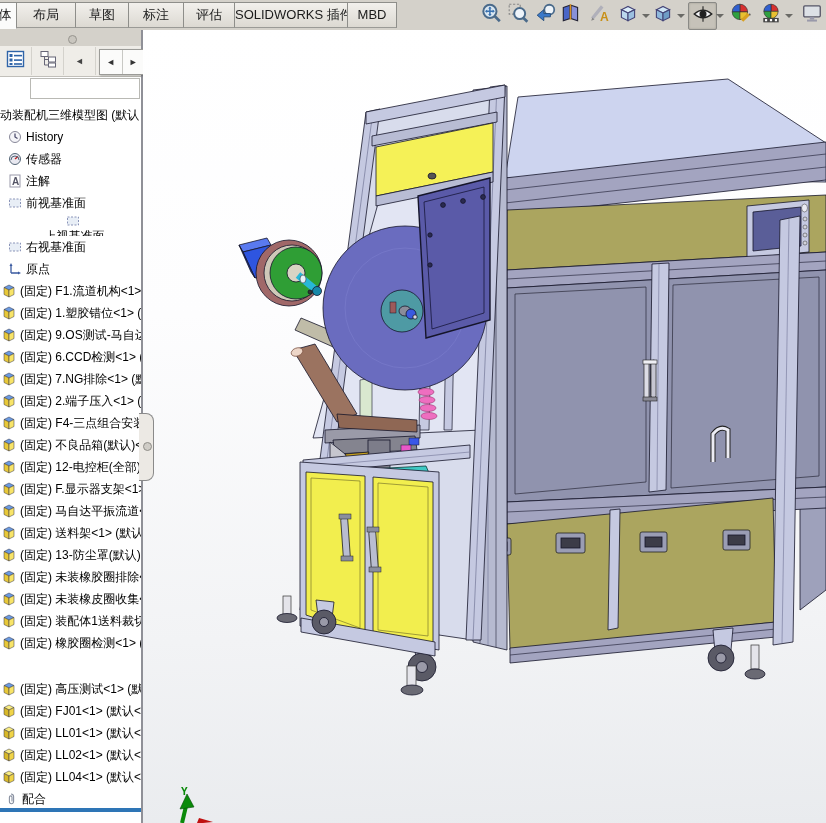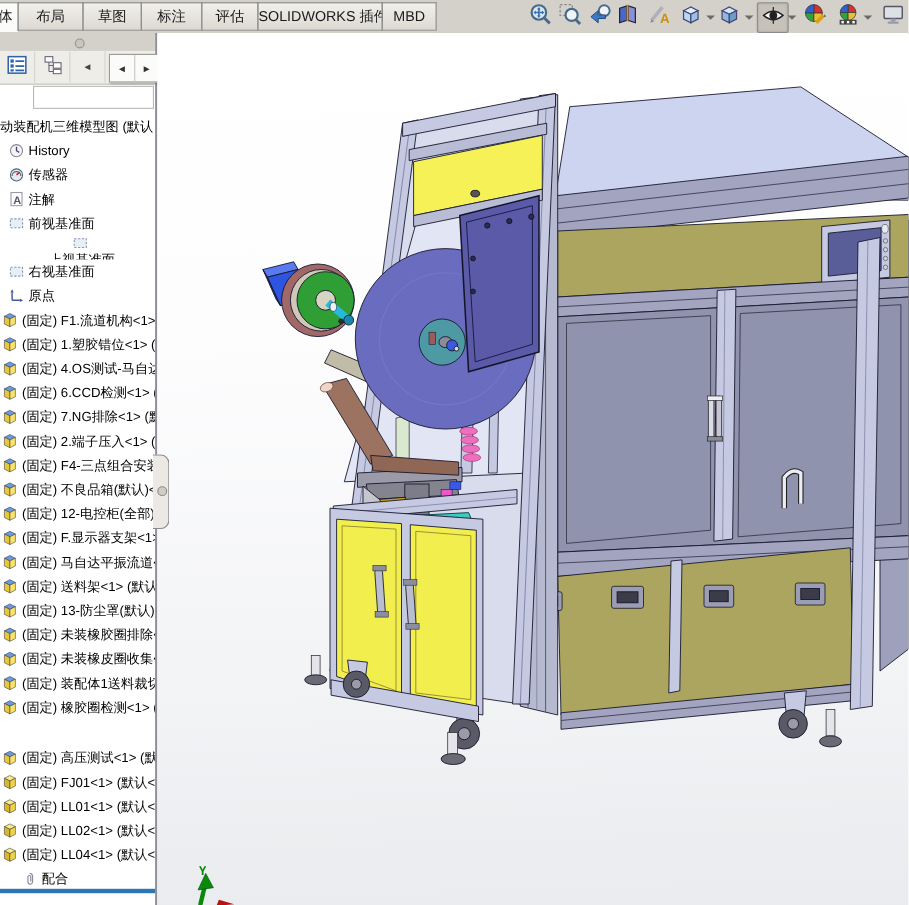--- a/index.html
+++ b/index.html
@@ -282,21 +282,21 @@
           <span class="tlabel">(固定) 1.塑胶错位&lt;1&gt; (</span>
         </div>
         <div class="trow" style="padding-left: 2px;">
           <span class="ticon">
             <svg width="14" height="14" viewBox="0 0 14 14">
               <polygon points="7,1 12,3.5 7,6 2,3.5" fill="#6a9ae0" stroke="#334" stroke-width="0.5"></polygon>
               <polygon points="2,3.5 7,6 7,13 2,10.5" fill="#e8c838" stroke="#334" stroke-width="0.5"></polygon>
               <polygon points="7,6 12,3.5 12,10.5 7,13" fill="#f8e468" stroke="#334" stroke-width="0.5"></polygon>
             </svg>
           </span>
-          <span class="tlabel">(固定) 4.OS测试-马自达</span>
+          <span class="tlabel">(固定) 9.OS测试-马自达</span>
         </div>
         <div class="trow" style="padding-left: 2px;">
           <span class="ticon">
             <svg width="14" height="14" viewBox="0 0 14 14">
               <polygon points="7,1 12,3.5 7,6 2,3.5" fill="#6a9ae0" stroke="#334" stroke-width="0.5"></polygon>
               <polygon points="2,3.5 7,6 7,13 2,10.5" fill="#e8c838" stroke="#334" stroke-width="0.5"></polygon>
               <polygon points="7,6 12,3.5 12,10.5 7,13" fill="#f8e468" stroke="#334" stroke-width="0.5"></polygon>
             </svg>
           </span>
           <span class="tlabel">(固定) 6.CCD检测&lt;1&gt; (</span>
@@ -474,21 +474,21 @@
         <div class="trow" style="padding-left: 2px;">
           <span class="ticon">
             <svg width="14" height="14" viewBox="0 0 14 14">
               <polygon points="7,1 12,3.5 7,6 2,3.5" fill="#f8ec80" stroke="#334" stroke-width="0.5"></polygon>
               <polygon points="2,3.5 7,6 7,13 2,10.5" fill="#d8b828" stroke="#334" stroke-width="0.5"></polygon>
               <polygon points="7,6 12,3.5 12,10.5 7,13" fill="#f0d448" stroke="#334" stroke-width="0.5"></polygon>
             </svg>
           </span>
           <span class="tlabel">(固定) LL04&lt;1&gt; (默认&lt;</span>
         </div>
-        <div class="trow" style="padding-left: 20px;">
+        <div class="trow" style="padding-left: 4px;">
           <span class="ticon">
             <svg width="14" height="14" viewBox="0 0 14 14">
               <path d="M7 2a2.6 2.6 0 0 1 2.6 2.6v5a2.1 2.1 0 0 1-4.2 0v-4.4a1.3 1.3 0 0 1 2.6 0v4.2" fill="none" stroke="#8890a0" stroke-width="1.1"></path>
             </svg>
           </span>
           <span class="tlabel">配合</span>
         </div>
       </div>
     <div id="tree-splitline"></div>
   </div>

